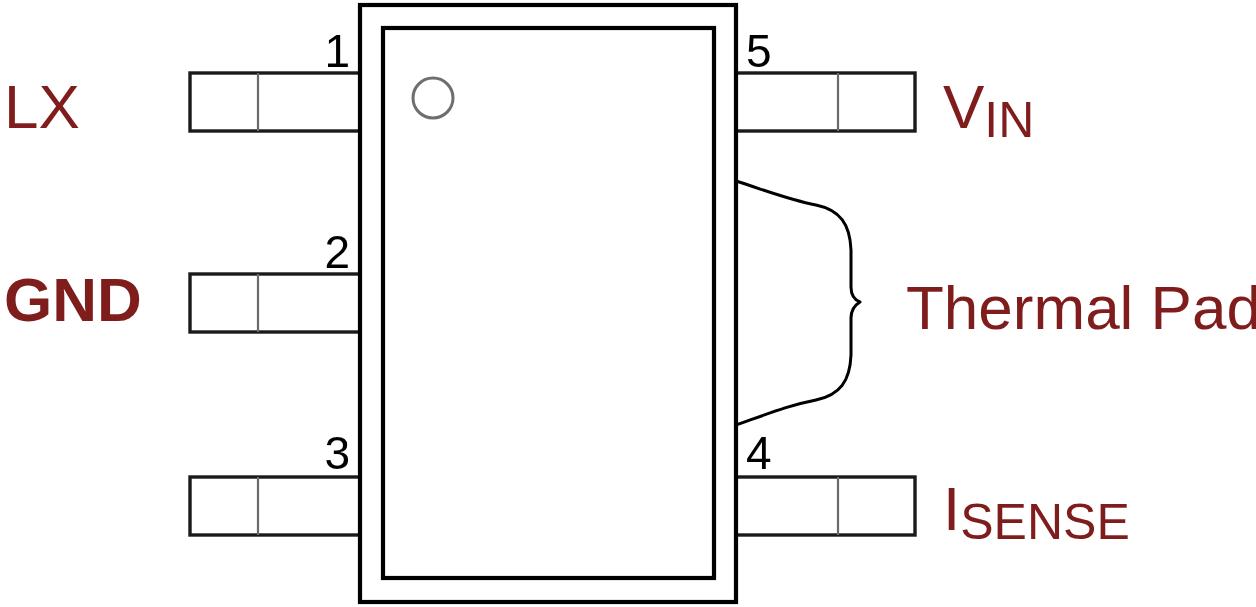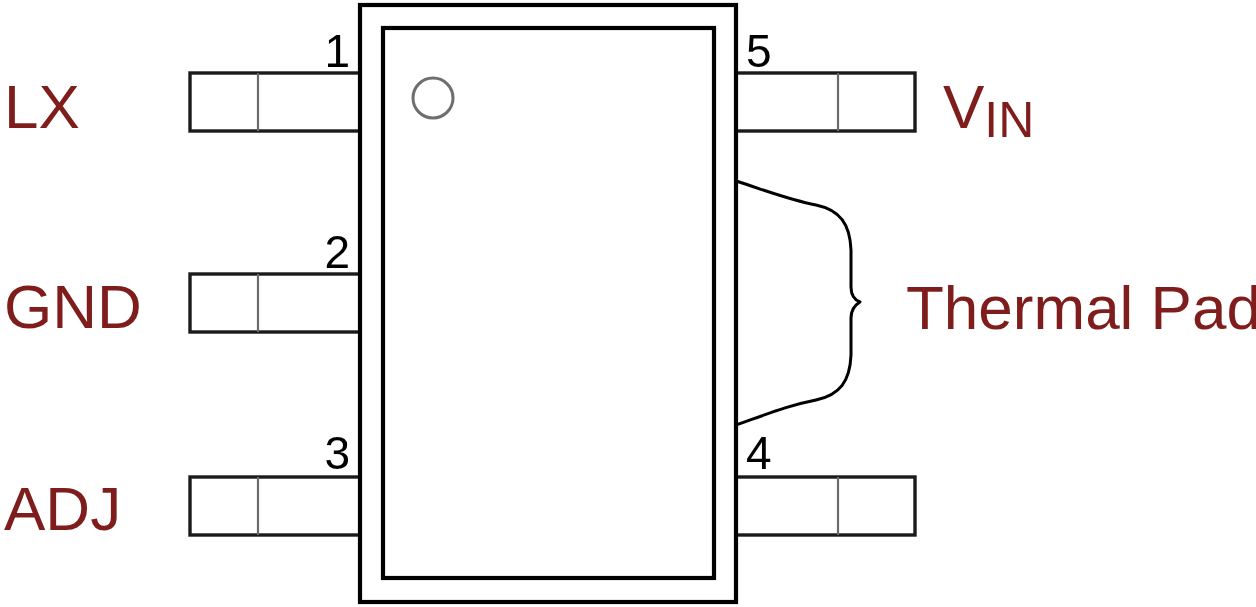--- a/index.html
+++ b/index.html
@@ -49,21 +49,21 @@
     position: absolute;
     color: #000000;
     font-family: "Liberation Sans", sans-serif;
     font-size: 46px;
     line-height: 46px;
     white-space: nowrap;
     text-align: right;
   }
   
   #label-lx      { left: 4px;   top: 76px; }
-  #label-gnd     { left: 4px;   top: 276px; }
+  #label-gnd     { left: 4px;   top: 269px; font-weight: bold; }
   #label-adj     { left: 4px;   top: 478px; }
   #label-vin     { left: 943px; top: 76px; }
   #label-thermal { left: 906px; top: 277px; }
   #label-isense  { left: 943px; top: 478px; }
 
   
   #pinnum-1 { left: 268px; top: 28px;  width: 82px; }
   #pinnum-2 { left: 268px; top: 229px; width: 82px; }
   #pinnum-3 { left: 268px; top: 430px; width: 82px; }
   #pinnum-5 { left: 746px; top: 28px;  width: 82px; text-align: left; }
@@ -120,20 +120,20 @@
   <div class="pin-number" id="pinnum-1">1</div>
   <div class="pin-number" id="pinnum-2">2</div>
   <div class="pin-number" id="pinnum-3">3</div>
   <div class="pin-number" id="pinnum-4">4</div>
   <div class="pin-number" id="pinnum-5">5</div>
 
   <div class="pin-label" id="label-lx">LX</div>
 
   <div class="pin-label" id="label-gnd">GND</div>
 
-  <div class="pin-label" id="label-adj">ADJ</div>
 
   <div class="pin-label" id="label-vin"><span>V</span><span class="sub">IN</span></div>
 
+  <div class="pin-label" id="label-isense"><span>I</span><span class="sub">SENSE</span></div>
 
   <div class="pin-label" id="label-thermal">Thermal Pad</div>
 
 </div>
 
 </body></html>

